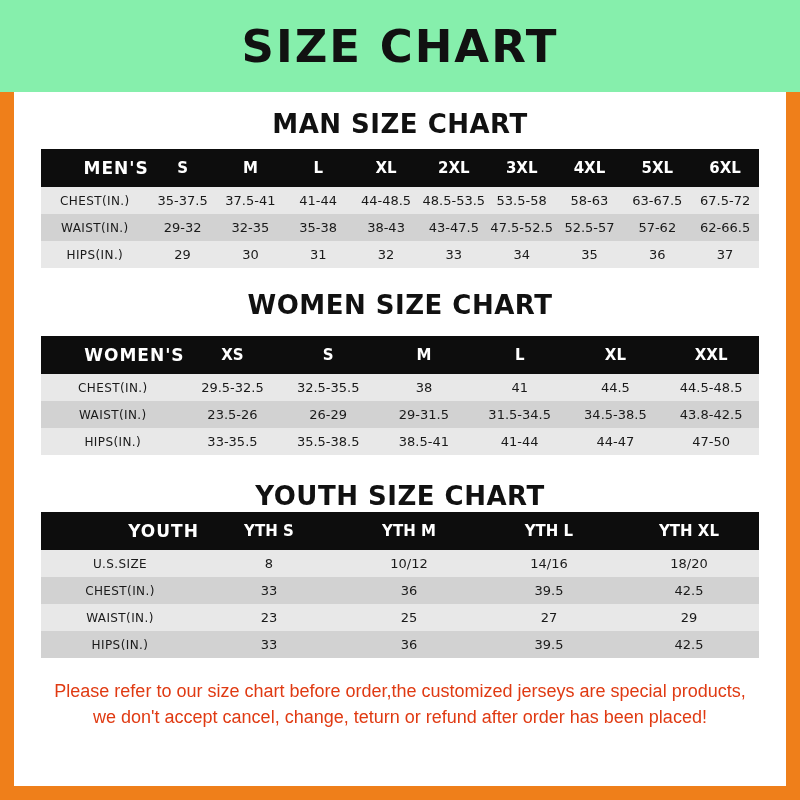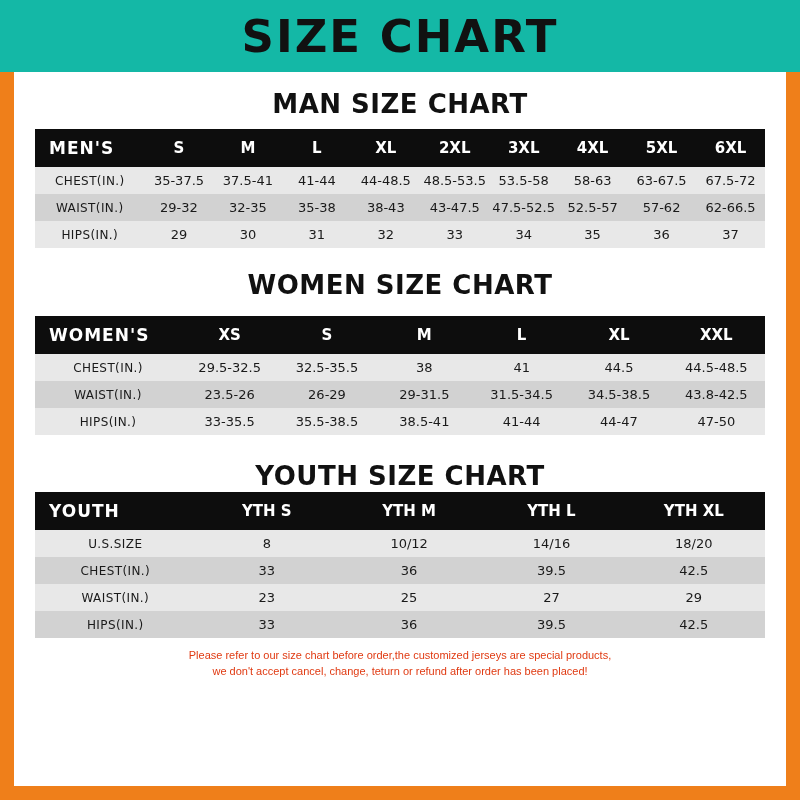--- a/index.html
+++ b/index.html
@@ -16,37 +16,37 @@
   .page {
     position: relative;
     width: 800px;
     height: 800px;
     background: #ffffff;
     box-sizing: border-box;
     border-left: 14px solid #ef7f1a;
     border-right: 14px solid #ef7f1a;
   }
   .header-band {
-    background: #14b8a6;
-    height: 72px;
+    background: #86efac;
+    height: 92px;
     margin: 0 -14px;
     display: flex;
     align-items: center;
     justify-content: center;
   }
   .header-title {
     font-family: "DejaVu Sans", sans-serif;
     font-weight: bold;
     font-size: 45px;
     letter-spacing: 2px;
     color: #111111;
     line-height: 1;
   }
   .content {
-    padding: 0 21px;
+    padding: 0 27px;
   }
   .section-title {
     text-align: center;
     font-family: "DejaVu Sans", sans-serif;
     font-weight: bold;
     font-size: 26px;
     color: #111111;
     letter-spacing: 0.5px;
   }
   .t-man { margin-top: 17px; margin-bottom: 10px; }
@@ -66,21 +66,21 @@
   table.size-table thead tr {
     background: #0d0d0d;
   }
   table.size-table thead th {
     color: #ffffff;
     font-size: 15px;
     font-weight: bold;
     padding: 9px 0 9px 0;
   }
   table.size-table thead th.rowlabel {
-    text-align: left;
+    text-align: right;
     padding-left: 14px;
     font-size: 17px;
     letter-spacing: 1px;
   }
   table.size-table tbody td {
     font-size: 13px;
     color: #1a1a1a;
     padding: 6px 0;
   }
   table.size-table tbody td.rowlabel {
@@ -92,25 +92,25 @@
   table.size-table tbody tr.dark  { background: #d2d2d2; }
 
   
   .men-table col.c0 { width: 15%; }
   .women-table col.c0 { width: 20%; }
   .youth-table col.c0 { width: 22%; }
 
   .youth-table thead th.rowlabel { letter-spacing: 1.5px; }
 
   .footer-note {
-    margin-top: 10px;
+    margin-top: 20px;
     text-align: center;
     color: #e03a12;
     font-family: "Liberation Sans", sans-serif;
-    font-size: 11px;
+    font-size: 18px;
     line-height: 1.45;
     padding: 0 4px;
   }
   .bottom-band {
     position: absolute;
     left: -14px;
     right: -14px;
     bottom: 0;
     height: 14px;
     background: #ef7f1a;

